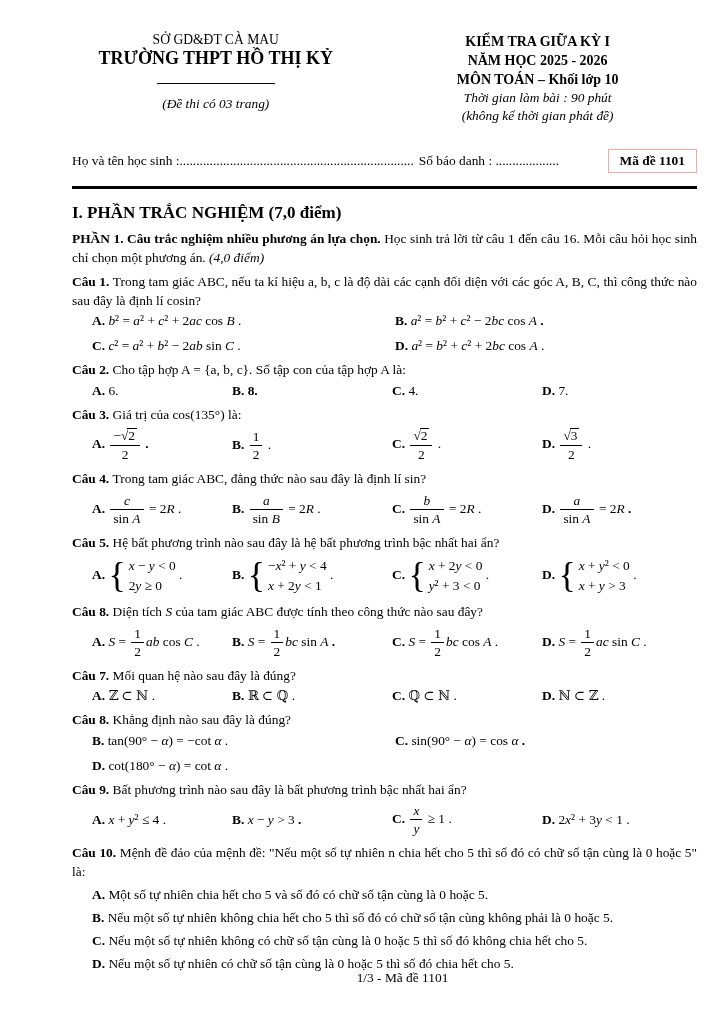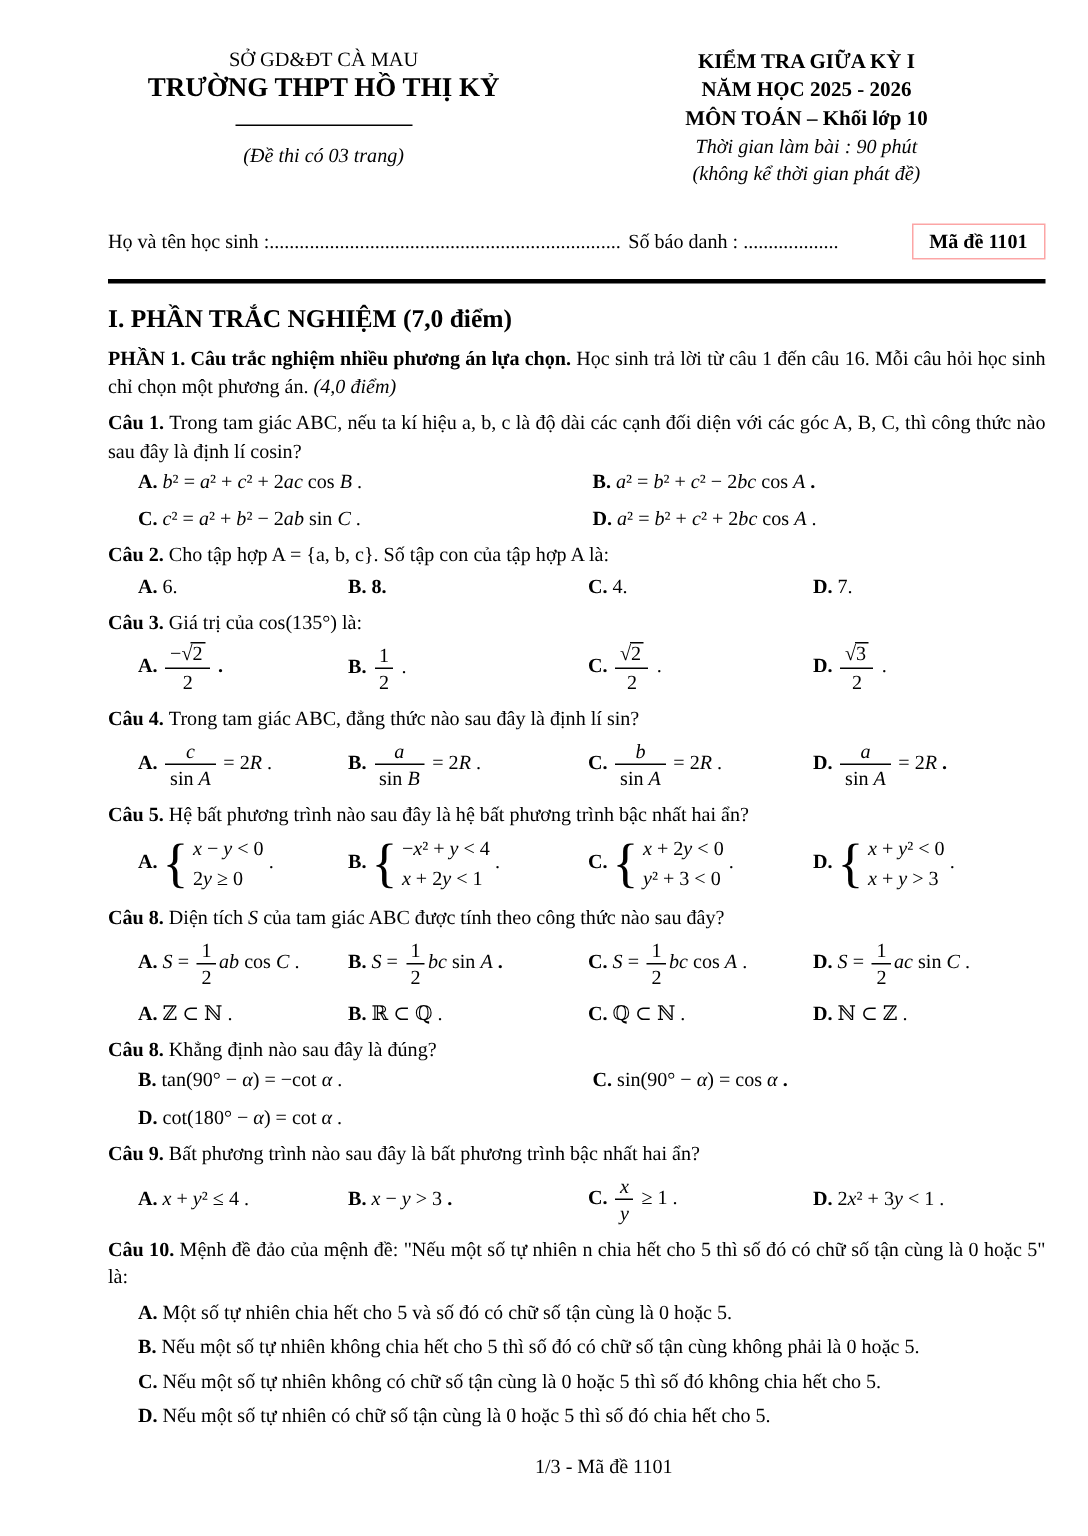--- a/index.html
+++ b/index.html
@@ -151,20 +151,21 @@
       <div class="question">
         <div class="q-text"><b class="q-label">Câu 8. </b>Diện tích <i>S</i>  của tam giác ABC được tính theo công thức nào sau đây?</div>
         <div class="options cols4">
           <div class="option"><b class="opt-label">A. </b><i>S</i> = <span class="frac"><span class="num">1</span><span class="den">2</span></span><i>ab</i> cos <i>C</i> .</div>
           <div class="option"><b class="opt-label">B. </b><i>S</i> = <span class="frac"><span class="num">1</span><span class="den">2</span></span><i>bc</i> sin <i>A</i> <b>.</b></div>
           <div class="option"><b class="opt-label">C. </b><i>S</i> = <span class="frac"><span class="num">1</span><span class="den">2</span></span><i>bc</i> cos <i>A</i> .</div>
           <div class="option"><b class="opt-label">D. </b><i>S</i> = <span class="frac"><span class="num">1</span><span class="den">2</span></span><i>ac</i> sin <i>C</i> .</div>
         </div>
       </div>
       <div class="question">
+        <div class="q-text"><b class="q-label">Câu 7. </b>Mối quan hệ nào sau đây là đúng?</div>
         <div class="options cols4">
           <div class="option"><b class="opt-label">A. </b>ℤ ⊂ ℕ .</div>
           <div class="option"><b class="opt-label">B. </b>ℝ ⊂ ℚ .</div>
           <div class="option"><b class="opt-label">C. </b>ℚ ⊂ ℕ .</div>
           <div class="option"><b class="opt-label">D. </b>ℕ ⊂ ℤ .</div>
         </div>
       </div>
       <div class="question">
         <div class="q-text"><b class="q-label">Câu 8. </b>Khẳng định nào sau đây là đúng?</div>
         <div class="options cols2">

